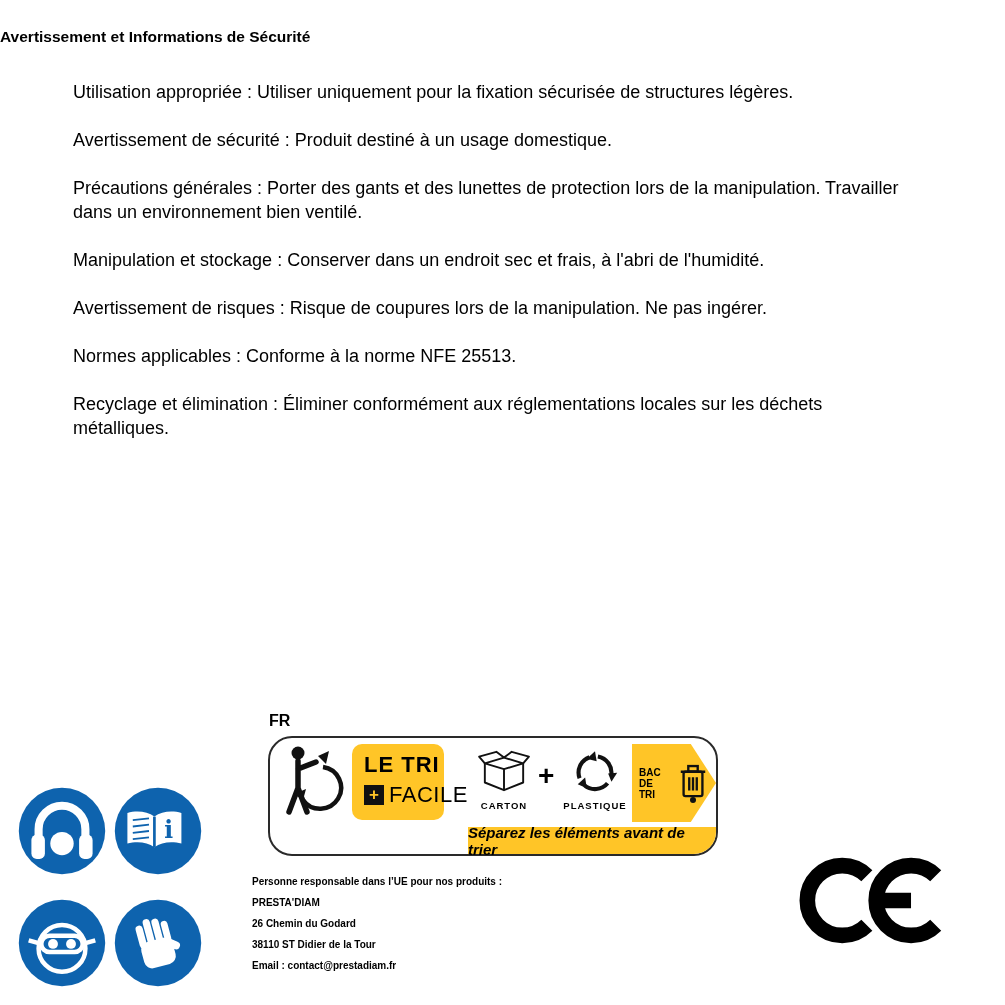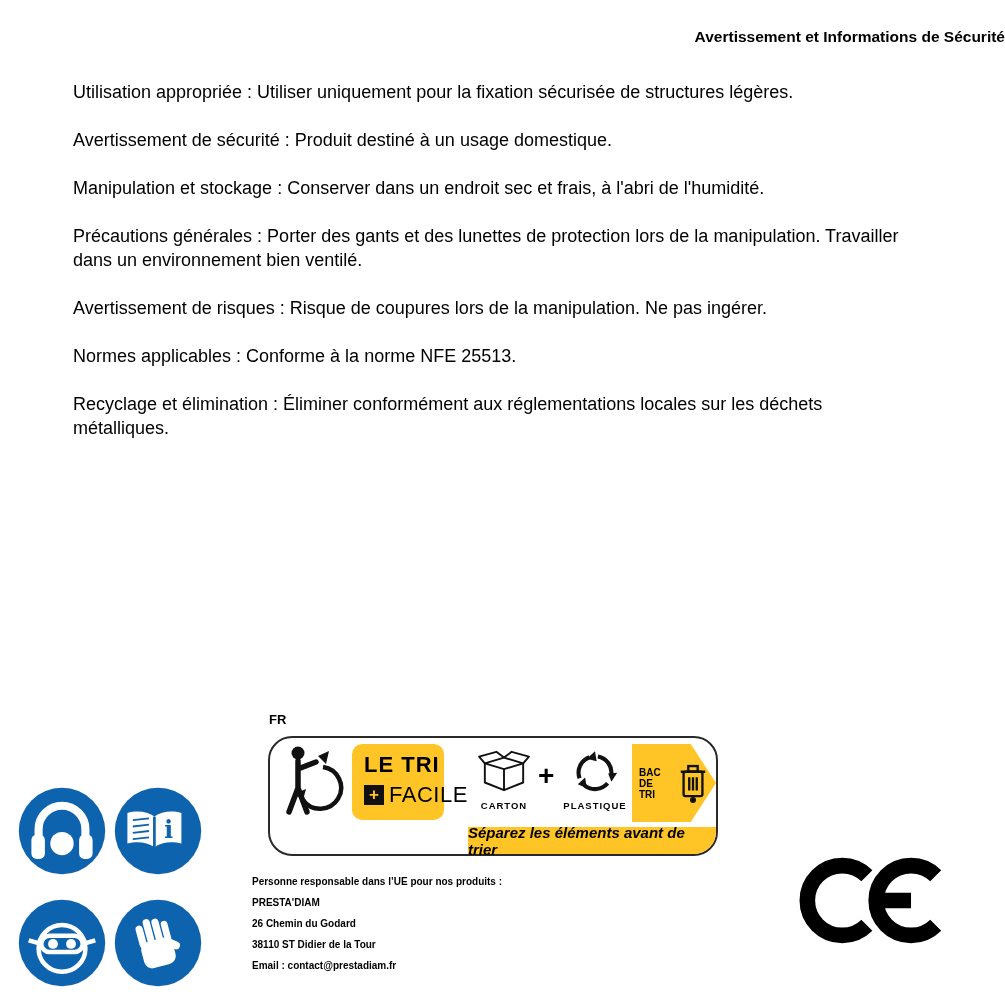--- a/index.html
+++ b/index.html
@@ -6,33 +6,33 @@
     --blue:#0E63AE;
     --yellow:#FFC527;
   }
   *{box-sizing:border-box;}
   html,body{margin:0;padding:0;background:#fff;}
   .page{
     position:relative;width:1005px;height:1005px;background:#fff;overflow:hidden;
     font-family:"Liberation Sans","DejaVu Sans",sans-serif;color:#000;
   }
   .doc-title{
-    position:absolute;top:28px;left:0;width:100%;text-align:right;
+    position:absolute;top:28px;left:0;width:100%;text-align:left;
     font-size:15.5px;font-weight:bold;margin:0;
   }
   .body-text{position:absolute;left:73px;top:80px;width:848px;font-size:18px;line-height:24px;}
   .body-text p{margin:0 0 24px 0;}
 
   
   .safety-icons{position:absolute;left:17px;top:786px;width:190px;height:204px;}
   .safety-icon{position:absolute;width:90px;height:90px;}
   .pos-a{left:0;top:0}.pos-b{left:96px;top:0}.pos-c{left:0;top:112px}.pos-d{left:96px;top:112px}
 
   
-  .fr-label{position:absolute;left:269px;top:712px;font-size:13px;font-weight:bold;}
+  .fr-label{position:absolute;left:269px;top:712px;font-size:16px;font-weight:bold;}
   .tri-banner{
     position:absolute;left:268px;top:736px;width:450px;height:120px;background:#fff;
     border:2px solid #2a2a2a;border-radius:24px;
   }
   .triman{position:absolute;left:8px;top:4px;}
   .badge{
     position:absolute;left:82px;top:6px;width:92px;height:76px;background:var(--yellow);
     border-radius:10px;padding:8px 0 0 12px;
   }
   .badge-line1{font-size:22px;font-weight:800;letter-spacing:1px;line-height:26px;}
@@ -68,22 +68,22 @@
 </head>
 <body>
 
 <div class="page">
 
   <h1 class="doc-title">Avertissement et Informations de Sécurité</h1>
 
   <div class="body-text">
     <p>Utilisation appropriée : Utiliser uniquement pour la fixation sécurisée de structures légères.</p>
     <p>Avertissement de sécurité : Produit destiné à un usage domestique.</p>
+    <p>Précautions générales : Porter des gants et des lunettes de protection lors de la manipulation. Travailler dans un environnement bien ventilé.</p>
     <p>Manipulation et stockage : Conserver dans un endroit sec et frais, à l'abri de l'humidité.</p>
-    <p>Précautions générales : Porter des gants et des lunettes de protection lors de la manipulation. Travailler dans un environnement bien ventilé.</p>
     <p>Avertissement de risques : Risque de coupures lors de la manipulation. Ne pas ingérer.</p>
     <p>Normes applicables : Conforme à la norme NFE 25513.</p>
     <p>Recyclage et élimination : Éliminer conformément aux réglementations locales sur les déchets métalliques.</p>
   </div>
 
   <div class="safety-icons">
     <svg class="safety-icon pos-a" viewBox="0 0 100 100">
       <circle cx="50" cy="50" r="48" fill="#0E63AE"></circle>
       <path d="M 24 62 L 24 48 A 26 26 0 0 1 76 48 L 76 62" stroke="#fff" stroke-width="9" fill="none" stroke-linecap="round"></path>
       <circle cx="50" cy="64" r="13" fill="#fff"></circle>

